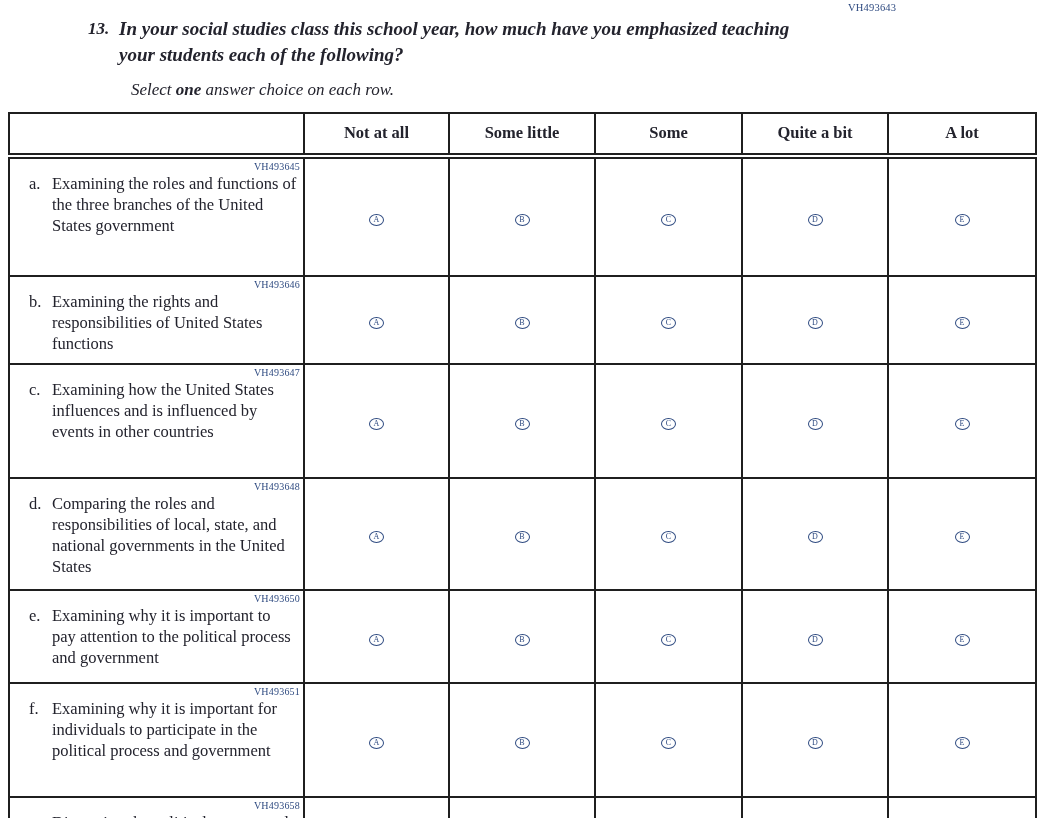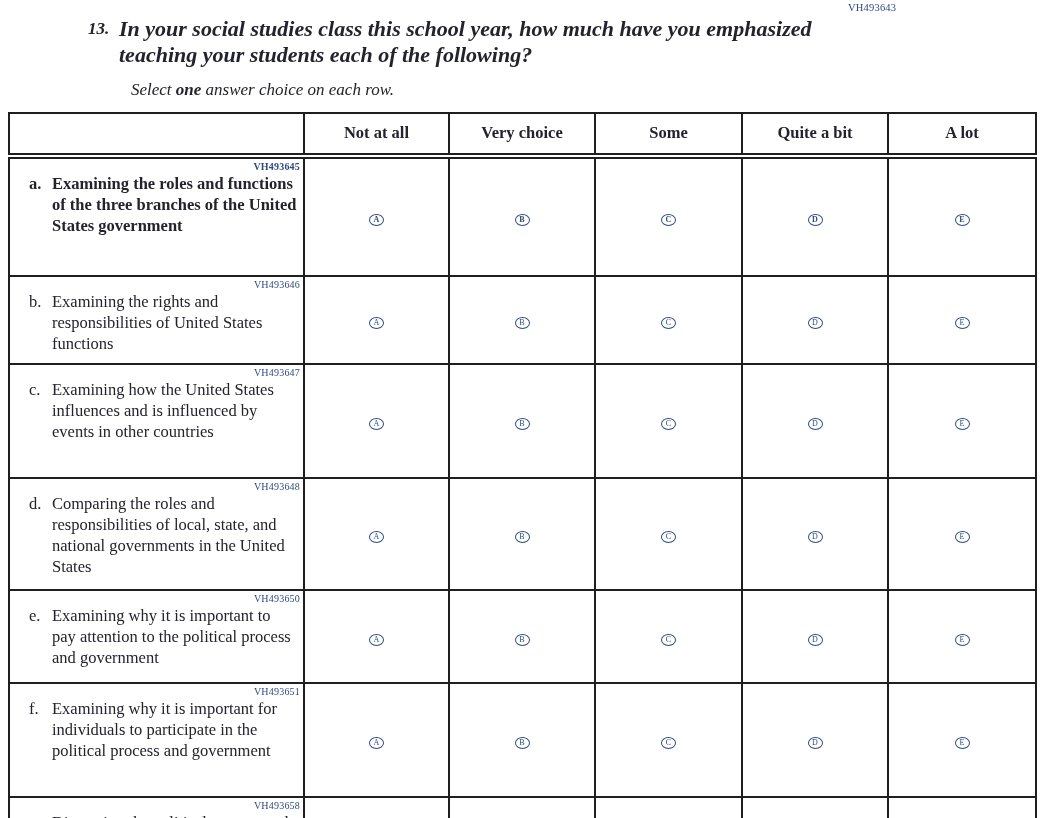--- a/index.html
+++ b/index.html
@@ -11,21 +11,21 @@
   }
   .form-code{
     position:absolute;left:848px;top:2px;
     font-size:10.5px;color:#2e4a80;letter-spacing:.2px;
   }
   
   .question{position:absolute;left:88px;top:16px;width:740px;}
   .q-row{display:flex;font-style:italic;}
   .q-number{flex:none;width:31px;font-weight:bold;font-size:17px;line-height:26px;}
   .q-body{flex:1;}
-  .q-text{margin:0;font-weight:bold;font-size:22px;line-height:26px;max-width:700px;}
+  .q-text{margin:0;font-weight:bold;font-size:19px;line-height:26px;max-width:700px;}
   .q-instruction{margin:11px 0 0 12px;font-size:17px;line-height:22px;}
   .q-instruction strong{font-weight:bold;}
   
   table.answer-table{
     position:absolute;left:8px;top:112px;
     width:1027px;table-layout:fixed;border-collapse:collapse;
     background:#ffffff;
   }
   table.answer-table,
   table.answer-table th,
@@ -46,21 +46,21 @@
   .row-letter{flex:none;width:23px;}
   .row-text{flex:1;padding-right:6px;}
   td.opt-cell{text-align:center;vertical-align:middle;}
   .bubble{
     display:inline-flex;align-items:center;justify-content:center;
     width:15px;height:12px;border:1px solid #2e4a80;border-radius:50%;
     font-size:8px;line-height:1;color:#2e4a80;
     box-sizing:border-box;
   }
   
-  tr.r-a td{height:110px;font-weight:bold;} tr.r-b td{height:80px;} tr.r-c td{height:106px;}
+  tr.r-a td{height:110px;} tr.r-b td{height:80px;} tr.r-c td{height:106px;}
   tr.r-d td{height:104px;} tr.r-e td{height:85px;border-radius:7px;} tr.r-f td{height:106px;}
   tr.r-g td{height:63px;}
 </style>
 </head>
 <body>
 
 <div class="form-code">VH493643</div>
 
 <div class="question">
   <div class="q-row">
@@ -78,21 +78,21 @@
       <col style="width:145px">
       <col style="width:146px">
     <col style="width:147px">
       <col style="width:146px">
       <col style="width:148px">
   </colgroup>
   <thead>
     <tr>
       <th class="stub"></th>
       <th>Not at all</th>
-      <th>Very choice</th>
+      <th>Some little</th>
       <th>Some</th>
       <th>Quite a bit</th>
       <th>A lot</th>
     </tr>
   </thead>
   <tbody>
 
     <tr class="r-a">
       <td class="label-cell">
         <div class="row-code">VH493645</div>

